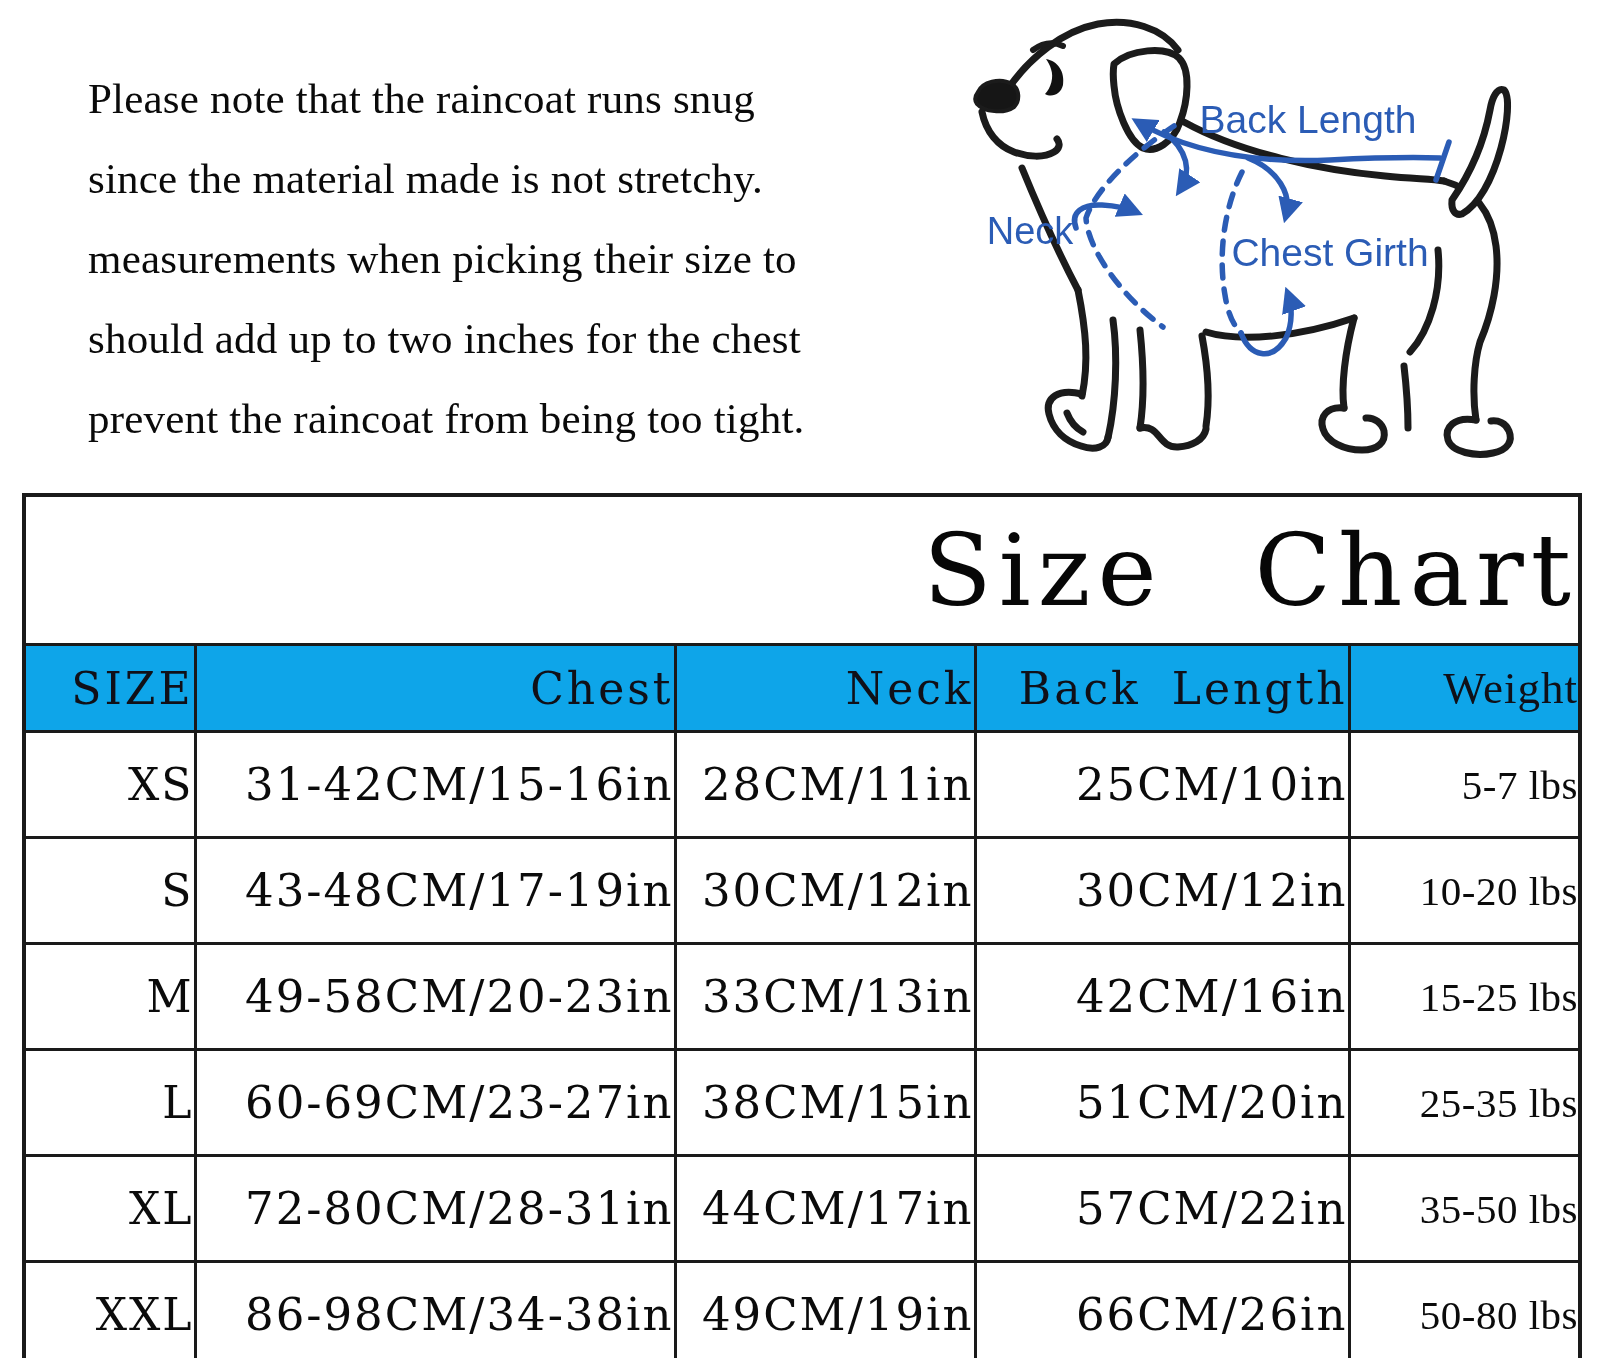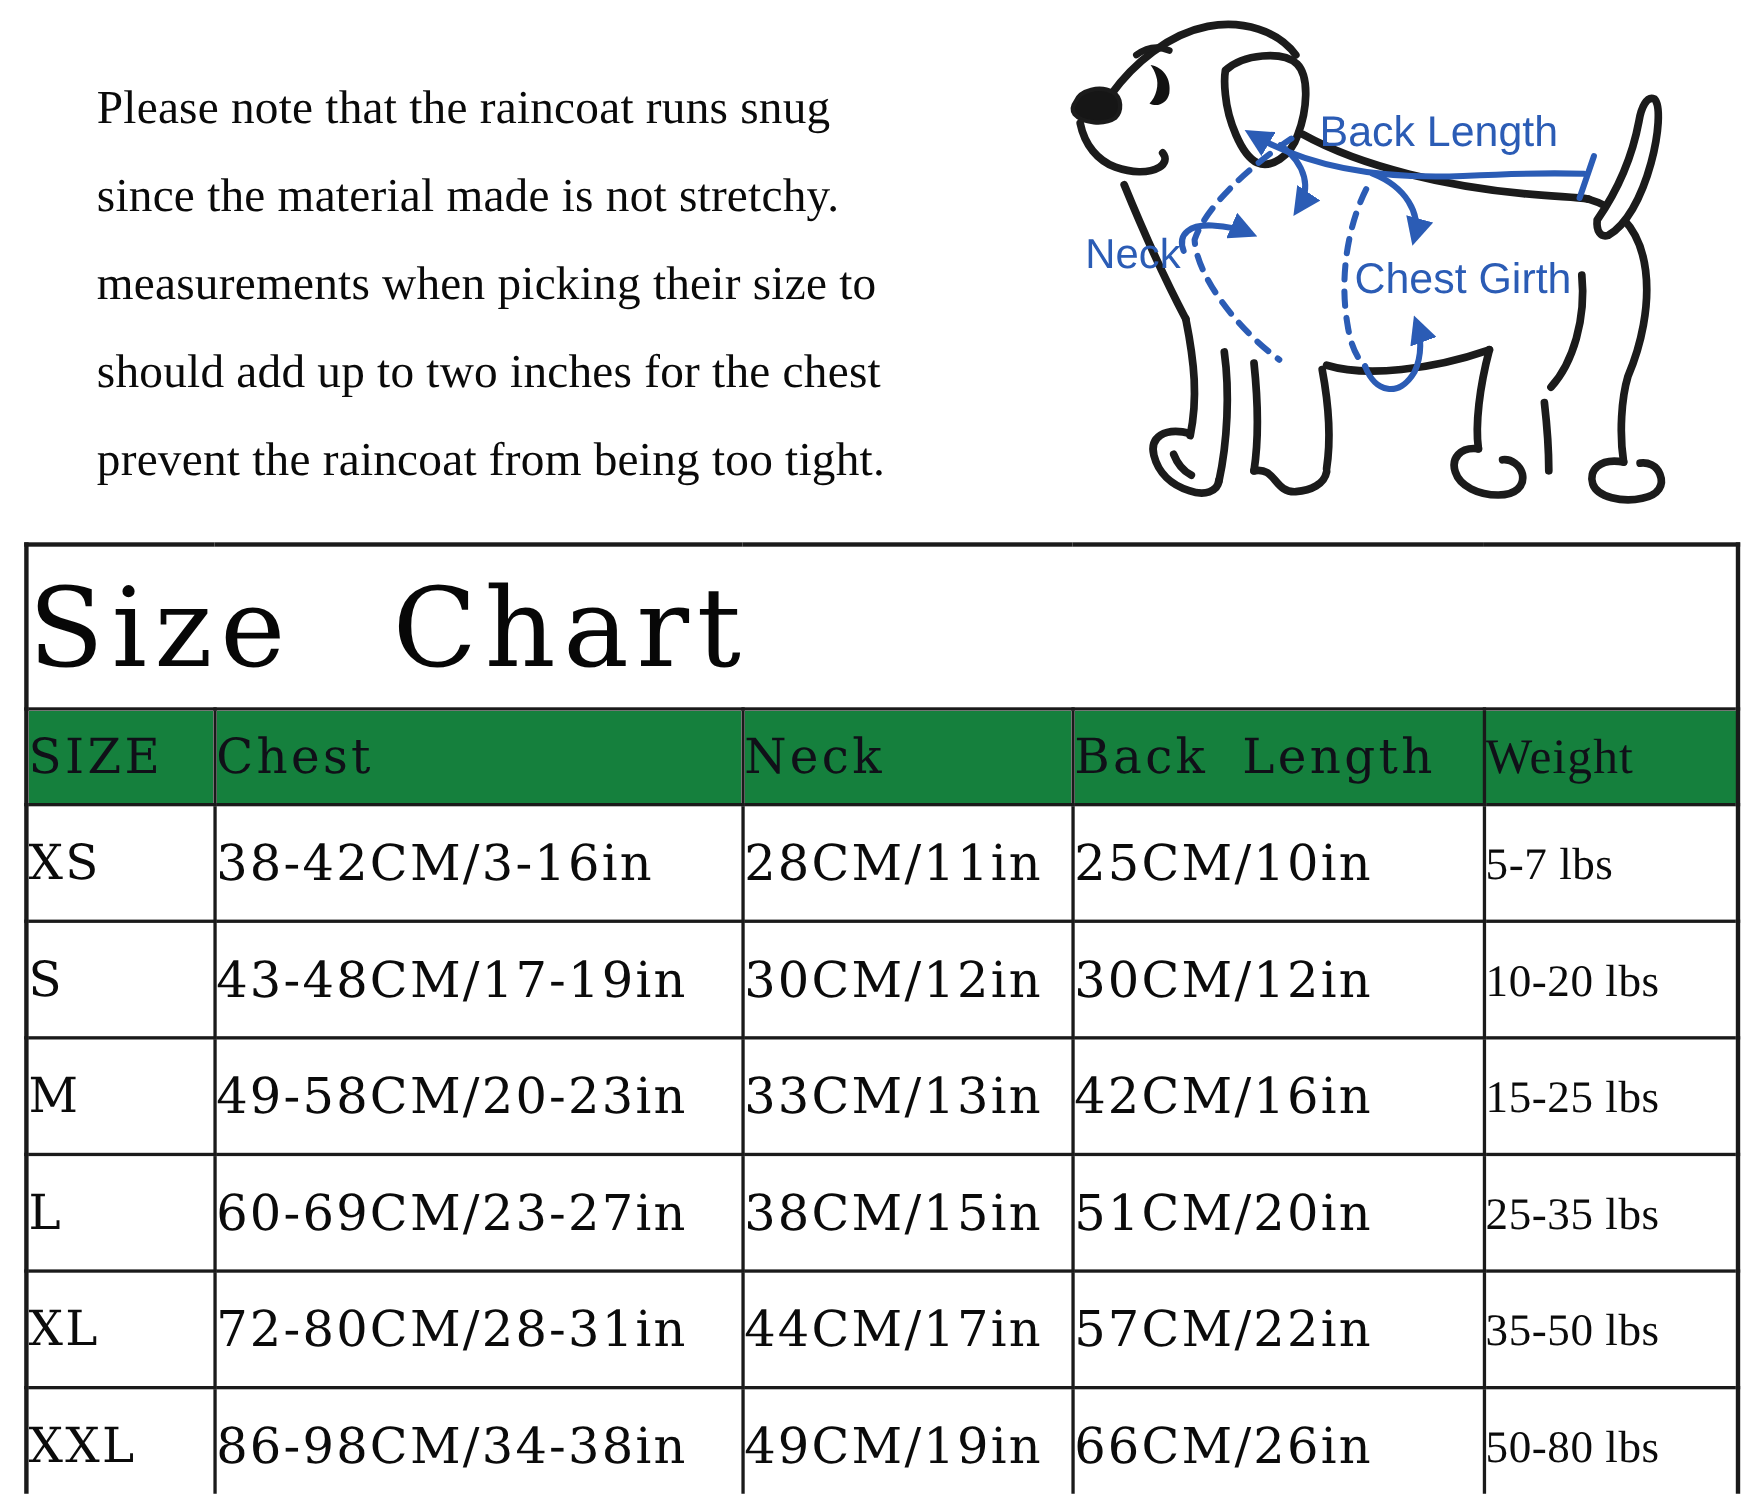--- a/index.html
+++ b/index.html
@@ -11,25 +11,25 @@
         color:#0a0a0a;letter-spacing:.2px;}
   .note div{white-space:nowrap;margin-top:22px;}
 
   
   .diagram{position:absolute;left:930px;top:0;width:670px;height:480px;}
 
   
   .chart-wrap{position:absolute;left:22px;top:493px;width:1556px;}
   table.size-chart{border-collapse:collapse;table-layout:fixed;width:1556px;
         border:4px solid #1a1a1a;}
-  table.size-chart td,table.size-chart th{border:3px solid #1a1a1a;text-align:left;
+  table.size-chart td,table.size-chart th{border:3px solid #1a1a1a;text-align:right;
         vertical-align:middle;padding:0;overflow:hidden;}
   .title-cell{height:146px;font-family:"DejaVu Serif",serif;font-size:100px;
         letter-spacing:7px;word-spacing:52px;font-weight:400;color:#070707;}
-  tr.head-row{background:#15803d;}
+  tr.head-row{background:#0ea5e9;}
   tr.head-row th{height:84px;font-family:"DejaVu Serif",serif;font-weight:400;
         font-size:44px;letter-spacing:3px;word-spacing:14px;color:#101018;}
   tr.head-row th.serif-col{font-family:"Liberation Serif",serif;letter-spacing:1px;font-size:45px;}
   tr.data-row td{height:103px;font-family:"DejaVu Serif",serif;font-size:45px;
         letter-spacing:2px;color:#0b0b0b;}
   tr.data-row td.size-col{font-size:44px;}
   tr.data-row td.weight-col{font-family:"Liberation Serif",serif;font-size:41px;letter-spacing:.5px;}
 
   .col-size{width:171px;}
   .col-chest{width:480px;}
@@ -141,21 +141,21 @@
       </tr>
       <tr class="head-row">
         <th>SIZE</th>
         <th>Chest</th>
         <th>Neck</th>
         <th>Back Length</th>
         <th class="serif-col">Weight</th>
       </tr>
       <tr class="data-row">
         <td class="size-col">XS</td>
-        <td>38-42CM/3-16in</td>
+        <td>31-42CM/15-16in</td>
         <td>28CM/11in</td>
         <td>25CM/10in</td>
         <td class="weight-col">5-7 lbs</td>
       </tr>
       <tr class="data-row">
         <td class="size-col">S</td>
         <td>43-48CM/17-19in</td>
         <td>30CM/12in</td>
         <td>30CM/12in</td>
         <td class="weight-col">10-20 lbs</td>

